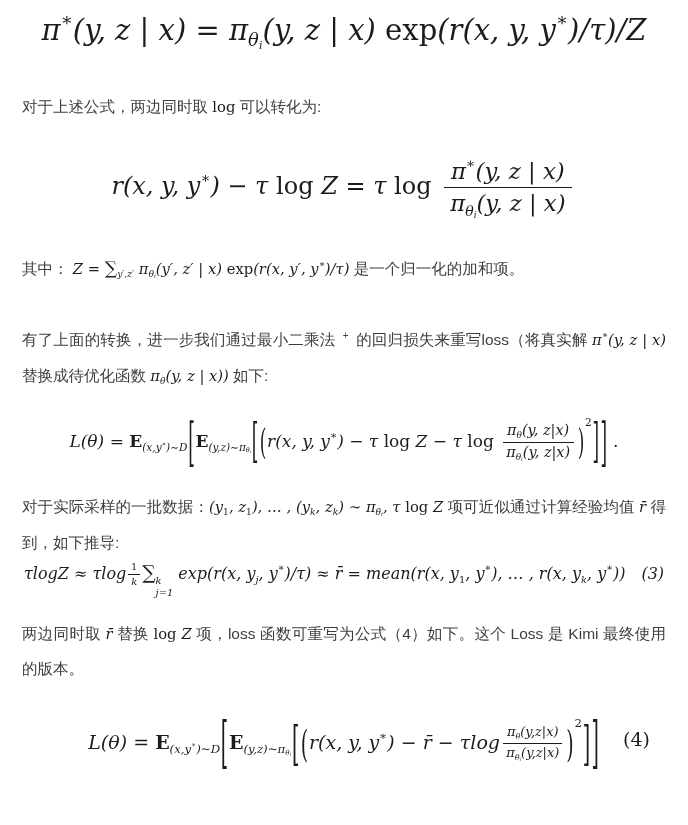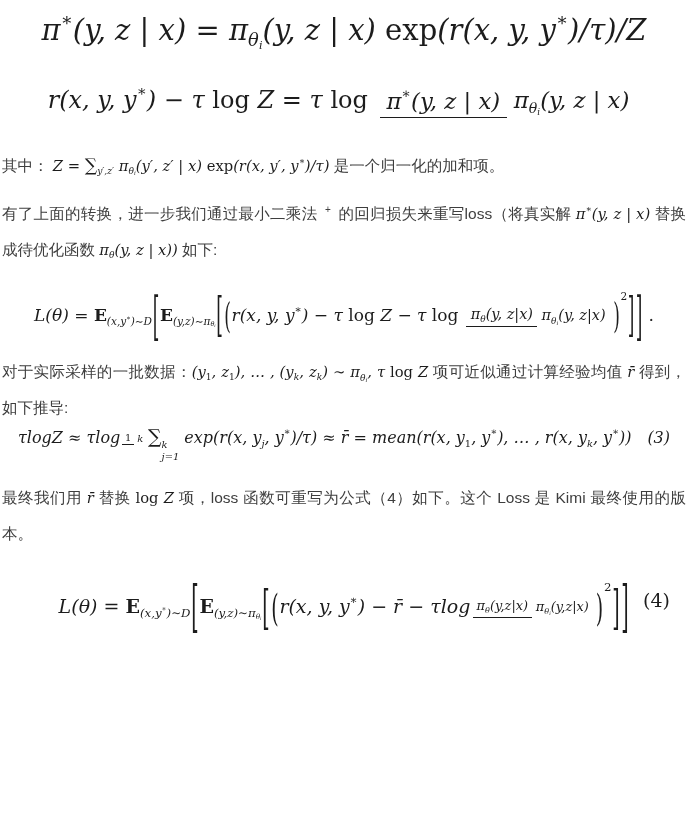--- a/index.html
+++ b/index.html
@@ -1,69 +1,70 @@
 <!DOCTYPE html>
 <html><head>
 <meta charset="utf-8">
 <style>
   *{box-sizing:border-box}
   html,body{margin:0;padding:0}
   body{width:688px;height:825px;background:#ffffff;overflow:hidden;
        font-family:"Liberation Sans","DejaVu Sans",sans-serif;color:#3e3e3e}
-  .content{padding:2px 2px 0}
+  .content{padding:2px 22px 0}
   p{margin:0;font-size:15.5px;line-height:2.32;text-align:justify}
   .math{font-family:"DejaVu Serif","Liberation Serif",serif;color:#1c1c1c}
   .math-display{text-align:center;white-space:pre}
   .math-inline{white-space:pre;font-size:0.95em}
   .mt.it{font-style:italic}
   .mt.rm{font-style:normal}
   .mt.bb{font-weight:700}
   .mt.sum{font-size:118%;line-height:1;font-style:normal}
   .msup{font-size:62%;vertical-align:0.78em}
   .msub{font-size:62%;vertical-align:-0.36em}
   .msub .msub{vertical-align:-0.25em}
-  .mfrac{display:inline-flex;align-items:center;vertical-align:middle;
+  .mfrac{display:inline-flex;flex-direction:column;align-items:center;vertical-align:middle;
          line-height:1.2;margin:0 0.18em;text-align:center}
   .mnum{display:block;padding:0 0.3em 0.08em;border-bottom:0.075em solid currentColor}
   .mden{display:block;padding:0.08em 0.3em 0}
   .mbig{display:inline-block;vertical-align:middle;margin:0 0.04em;line-height:1}
   .mss{display:inline-flex;flex-direction:column;align-items:flex-start;font-size:62%;
        line-height:1.25;vertical-align:-0.5em}
   .eqno{margin-left:16px}
   .frow{position:relative}
   .eqno-abs{position:absolute;right:16px;top:50%;transform:translateY(-50%)}
   sup.fn{font-size:10px;vertical-align:super;margin:0 3px;color:#3e3e3e;cursor:pointer}
   #f1{font-size:29px;margin-top:7px}
   #p1{margin-top:37px}
   #f2{font-size:24px;margin-top:30px}
   #p2{margin-top:30px}
-  #p3{margin-top:12px}
+  #p3{margin-top:35px}
   #fl{font-size:17px;margin-top:22px}
   #p4{margin-top:26px}
   #f3{font-size:16px;}
   #p5{margin-top:16px}
   #f4{font-size:19px;margin-top:28px}
 </style>
 </head>
 <body>
 
 <div class="content">
 
   <div id="f1" class="math math-display"><span class="mt it">π</span><span class="msup"><span class="mt rm">∗</span></span><span class="mt it">(y, z | x) = π</span><span class="msub"><span class="mt it">θ</span><span class="msub"><span class="mt it">i</span></span></span><span class="mt it">(y, z | x) </span><span class="mt rm">exp</span><span class="mt it">(r(x, y, y</span><span class="msup"><span class="mt rm">∗</span></span><span class="mt it">)/τ)/Z</span></div>
 
+  <p id="p1"><span>对于上述公式，两边同时取 </span><span class="math math-inline"><span class="mt rm">log</span></span><span> 可以转化为:</span></p>
 
   <div id="f2" class="math math-display"><span class="mt it">r(x, y, y</span><span class="msup"><span class="mt rm">∗</span></span><span class="mt it">) − τ </span><span class="mt rm">log </span><span class="mt it">Z = τ </span><span class="mt rm">log </span><span class="mfrac" style="font-size: 95%;"><span class="mnum"><span class="mt it">π</span><span class="msup"><span class="mt rm">∗</span></span><span class="mt it">(y, z | x)</span></span><span class="mden"><span class="mt it">π</span><span class="msub"><span class="mt it">θ</span><span class="msub"><span class="mt it">i</span></span></span><span class="mt it">(y, z | x)</span></span></span></div>
 
   <p id="p2"><span>其中： </span><span class="math math-inline"><span class="mt it">Z = </span><span class="mt sum">∑</span><span class="msub"><span class="mt it">y′,z′</span></span><span class="mt it"> π</span><span class="msub"><span class="mt it">θ</span><span class="msub"><span class="mt it">i</span></span></span><span class="mt it">(y′, z′ | x) </span><span class="mt rm">exp</span><span class="mt it">(r(x, y′, y</span><span class="msup"><span class="mt rm">∗</span></span><span class="mt it">)/τ)</span></span><span> 是一个归一化的加和项。</span></p>
 
   <p id="p3"><span>有了上面的转换，进一步我们通过最小二乘法 </span><sup class="fn">+</sup><span> 的回归损失来重写loss（将真实解 </span><span class="math math-inline"><span class="mt it">π</span><span class="msup"><span class="mt rm">∗</span></span><span class="mt it">(y, z | x)</span></span><span> 替换成待优化函数 </span><span class="math math-inline"><span class="mt it">π</span><span class="msub"><span class="mt it">θ</span></span><span class="mt it">(y, z | x))</span></span><span> 如下:</span></p>
 
   <div id="fl" class="math math-display"><span class="mt it">L(θ) = </span><span class="mt bb">E</span><span class="msub"><span class="mt it">(x,y</span><span class="msup"><span class="mt rm">∗</span></span><span class="mt it">)∼D</span></span><span class="mbig" style="transform: scaleY(3.1);">[</span><span class="mt bb">E</span><span class="msub"><span class="mt it">(y,z)∼π</span><span class="msub"><span class="mt it">θ</span><span class="msub"><span class="mt it">i</span></span></span></span><span class="mbig" style="transform: scaleY(2.7);">[</span><span class="mbig" style="transform: scaleY(2.1);">(</span><span class="mt it">r(x, y, y</span><span class="msup"><span class="mt rm">∗</span></span><span class="mt it">) − τ </span><span class="mt rm">log </span><span class="mt it">Z − τ </span><span class="mt rm">log </span><span class="mfrac" style="font-size: 85%;"><span class="mnum"><span class="mt it">π</span><span class="msub"><span class="mt it">θ</span></span><span class="mt it">(y, z|x)</span></span><span class="mden"><span class="mt it">π</span><span class="msub"><span class="mt it">θ</span><span class="msub"><span class="mt it">i</span></span></span><span class="mt it">(y, z|x)</span></span></span><span class="mbig" style="transform: scaleY(2.1);">)</span><span class="msup" style="vertical-align: 2em;"><span class="mt rm">2</span></span><span class="mbig" style="transform: scaleY(2.7);">]</span><span class="mbig" style="transform: scaleY(3.1);">]</span><span class="mt rm"> .</span></div>
 
   <p id="p4"><span>对于实际采样的一批数据：</span><span class="math math-inline"><span class="mt it">(y</span><span class="msub"><span class="mt rm">1</span></span><span class="mt it">, z</span><span class="msub"><span class="mt rm">1</span></span><span class="mt it">), … , (y</span><span class="msub"><span class="mt it">k</span></span><span class="mt it">, z</span><span class="msub"><span class="mt it">k</span></span><span class="mt it">) ∼ π</span><span class="msub"><span class="mt it">θ</span><span class="msub"><span class="mt it">i</span></span></span><span class="mt it">, τ </span><span class="mt rm">log </span><span class="mt it">Z</span></span><span> 项可近似通过计算经验均值 </span><span class="math math-inline"><span class="mt it">r̄</span></span><span> 得到，如下推导:</span></p>
 
   <div id="f3" class="math math-display"><span><span class="mt it">τlogZ ≈ τlog</span><span class="mfrac" style="font-size: 62%;"><span class="mnum"><span class="mt rm">1</span></span><span class="mden"><span class="mt it">k</span></span></span><span class="mt sum">∑</span><span class="mss"><span><span class="mt it">k</span></span><span><span class="mt it">j=1</span></span></span><span class="mt it"> exp(r(x, y</span><span class="msub"><span class="mt it">j</span></span><span class="mt it">, y</span><span class="msup"><span class="mt rm">∗</span></span><span class="mt it">)/τ) ≈ r̄ = mean(r(x, y</span><span class="msub"><span class="mt rm">1</span></span><span class="mt it">, y</span><span class="msup"><span class="mt rm">∗</span></span><span class="mt it">), … , r(x, y</span><span class="msub"><span class="mt it">k</span></span><span class="mt it">, y</span><span class="msup"><span class="mt rm">∗</span></span><span class="mt it">))</span></span><span class="eqno mt it">(3)</span></div>
 
-  <p id="p5"><span>最终我们用 </span><span class="math math-inline"><span class="mt it">r̄</span></span><span> 替换 </span><span class="math math-inline"><span class="mt rm">log</span><span class="mt it"> Z</span></span><span> 项，loss 函数可重写为公式（4）如下。这个 Loss 是 Kimi 最终使用的版本。</span></p>
+  <p id="p5"><span>两边同时取 </span><span class="math math-inline"><span class="mt it">r̄</span></span><span> 替换 </span><span class="math math-inline"><span class="mt rm">log</span><span class="mt it"> Z</span></span><span> 项，loss 函数可重写为公式（4）如下。这个 Loss 是 Kimi 最终使用的版本。</span></p>
 
   <div id="f4" class="math math-display frow"><span><span class="mt it">L(θ) = </span><span class="mt bb">E</span><span class="msub"><span class="mt it">(x,y</span><span class="msup"><span class="mt rm">∗</span></span><span class="mt it">)∼D</span></span><span class="mbig" style="transform: scaleY(2.9);">[</span><span class="mt bb">E</span><span class="msub"><span class="mt it">(y,z)∼π</span><span class="msub"><span class="mt it">θ</span><span class="msub"><span class="mt it">i</span></span></span></span><span class="mbig" style="transform: scaleY(2.5);">[</span><span class="mbig" style="transform: scaleY(2);">(</span><span class="mt it">r(x, y, y</span><span class="msup"><span class="mt rm">∗</span></span><span class="mt it">) − r̄ − τlog</span><span class="mfrac" style="font-size: 68%;"><span class="mnum"><span class="mt it">π</span><span class="msub"><span class="mt it">θ</span></span><span class="mt it">(y,z|x)</span></span><span class="mden"><span class="mt it">π</span><span class="msub"><span class="mt it">θ</span><span class="msub"><span class="mt it">i</span></span></span><span class="mt it">(y,z|x)</span></span></span><span class="mbig" style="transform: scaleY(2);">)</span><span class="msup" style="vertical-align: 1.9em;"><span class="mt rm">2</span></span><span class="mbig" style="transform: scaleY(2.5);">]</span><span class="mbig" style="transform: scaleY(2.9);">]</span></span><span class="eqno-abs mt rm">(4)</span></div>
 
 </div>
 
 </body></html>

